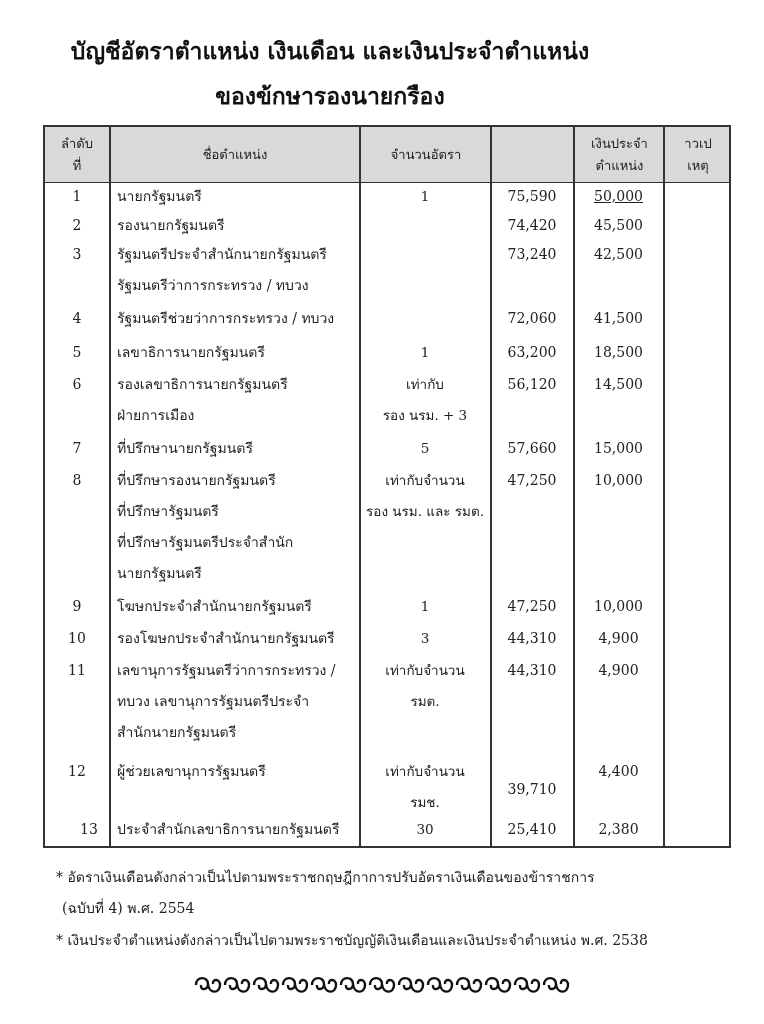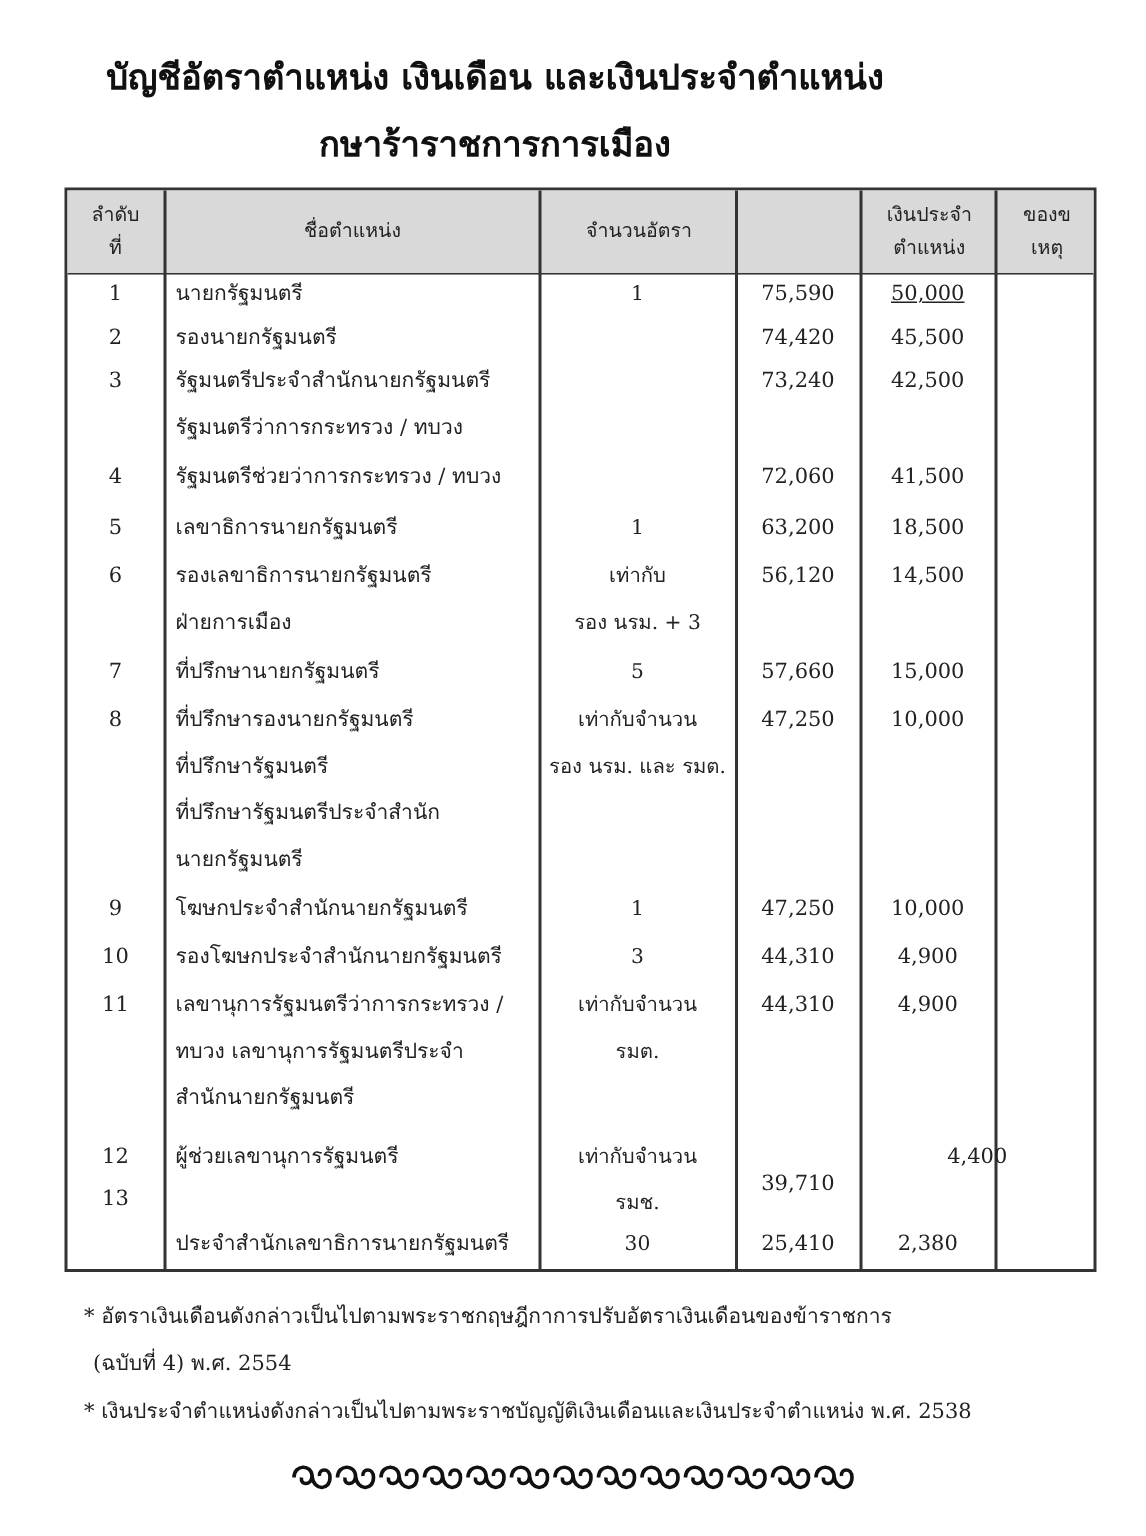--- a/index.html
+++ b/index.html
@@ -30,40 +30,40 @@
 
   .note { position: absolute; left: 56px; font-size: 14px; color: #222; white-space: nowrap; }
   .ornament { position: absolute; left: 0; width: 764px; top: 972px; text-align: center;
               font-family: "DejaVu Serif", serif; font-size: 22px; font-weight: bold;
               letter-spacing: -3px; color: #111; }
 </style>
 </head>
 <body>
 
 <div class="title t1">บัญชีอัตราตำแหน่ง  เงินเดือน  และเงินประจำตำแหน่ง</div>
-<div class="title t2">กษาร้าราชการการเมือง</div>
+<div class="title t2">ของข้กษารองนายกรือง</div>
 
 <div class="table" id="tbl">
   <div class="hdr">
     <div class="hcell" style="left:0;width:64px;">
       <span>ลำดับ</span>
       <span>ที่</span>
     </div>
     <div class="hcell" style="left:65px;width:250px;">
       <span>ชื่อตำแหน่ง</span>
     </div>
     <div class="hcell" style="left:316px;width:130px;">
       <span>จำนวนอัตรา</span>
     </div>
     <div class="hcell" style="left:530px;width:89px;">
       <span>เงินประจำ</span>
       <span>ตำแหน่ง</span>
     </div>
     <div class="hcell" style="left:620px;width:66px;">
-      <span>ของข</span>
+      <span>าวเป</span>
       <span>เหตุ</span>
     </div>
   </div>
   <div class="vline" style="left:64px;"></div>
   <div class="vline" style="left:314px;"></div>
   <div class="vline" style="left:445px;"></div>
   <div class="vline" style="left:528px;"></div>
   <div class="vline" style="left:618px;"></div>
   <div id="rows">
       <div class="cell c-no" style="top: 55px;">1</div>
@@ -126,22 +126,22 @@
       <div class="cell c-name" style="top: 591px;">สำนักนายกรัฐมนตรี</div>
       <div class="cell c-qty" style="top: 529px;">เท่ากับจำนวน</div>
       <div class="cell c-qty" style="top: 560px;">รมต.</div>
       <div class="cell c-sal" style="top: 529px;">44,310</div>
       <div class="cell c-pos" style="top: 529px;">4,900</div>
       <div class="cell c-no" style="top: 630px;">12</div>
       <div class="cell c-name" style="top: 630px;">ผู้ช่วยเลขานุการรัฐมนตรี</div>
       <div class="cell c-qty" style="top: 630px;">เท่ากับจำนวน</div>
       <div class="cell c-qty" style="top: 661px;">รมช.</div>
       <div class="cell c-sal" style="top: 606px; margin-top: 42px;">39,710</div>
-      <div class="cell c-pos" style="top: 630px; margin-left: 33px;">4,400</div>
-      <div class="cell c-no" style="top: 658px;">13</div>
+      <div class="cell c-pos" style="top: 630px;">4,400</div>
+      <div class="cell c-no" style="top: 688px; margin-left: 12px;">13</div>
       <div class="cell c-name" style="top: 688px;">ประจำสำนักเลขาธิการนายกรัฐมนตรี</div>
       <div class="cell c-qty" style="top: 688px;">30</div>
       <div class="cell c-sal" style="top: 688px;">25,410</div>
       <div class="cell c-pos" style="top: 688px;">2,380</div>
     </div>
 </div>
 
 <div class="note" style="top:866px;">* อัตราเงินเดือนดังกล่าวเป็นไปตามพระราชกฤษฎีกาการปรับอัตราเงินเดือนของข้าราชการ</div>
 <div class="note" style="top:897px;left:62px;">(ฉบับที่ 4) พ.ศ. 2554</div>
 <div class="note" style="top:929px;">*  เงินประจำตำแหน่งดังกล่าวเป็นไปตามพระราชบัญญัติเงินเดือนและเงินประจำตำแหน่ง พ.ศ. 2538</div>

